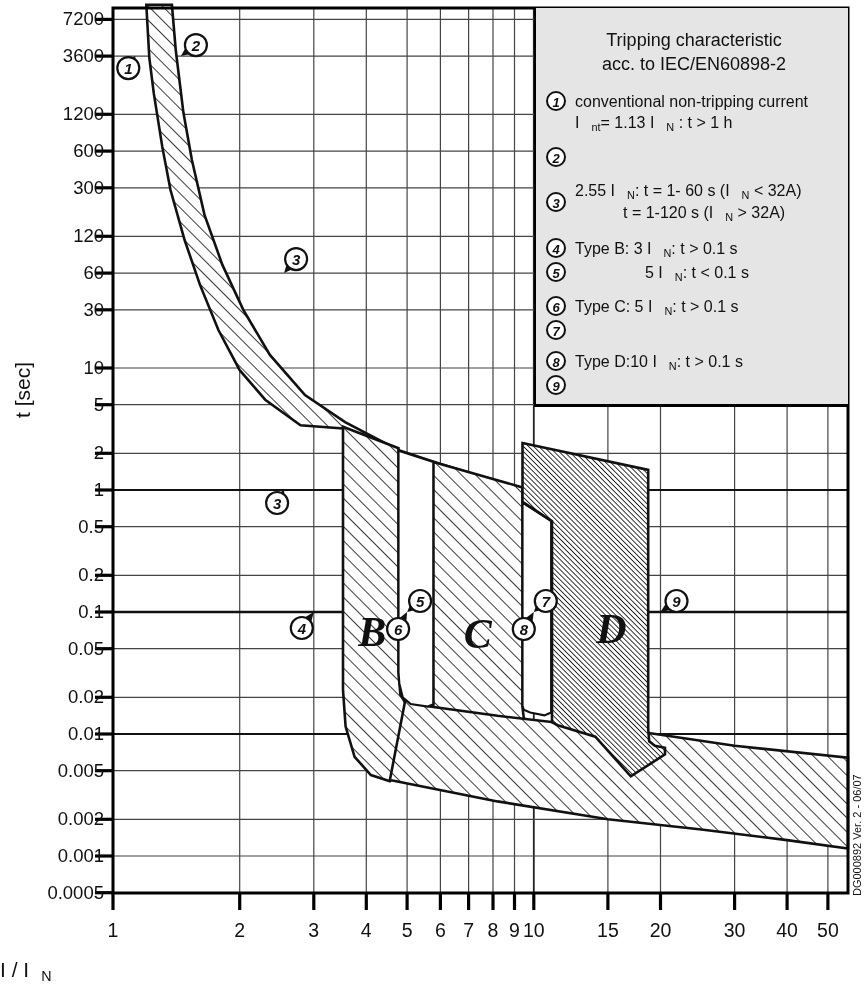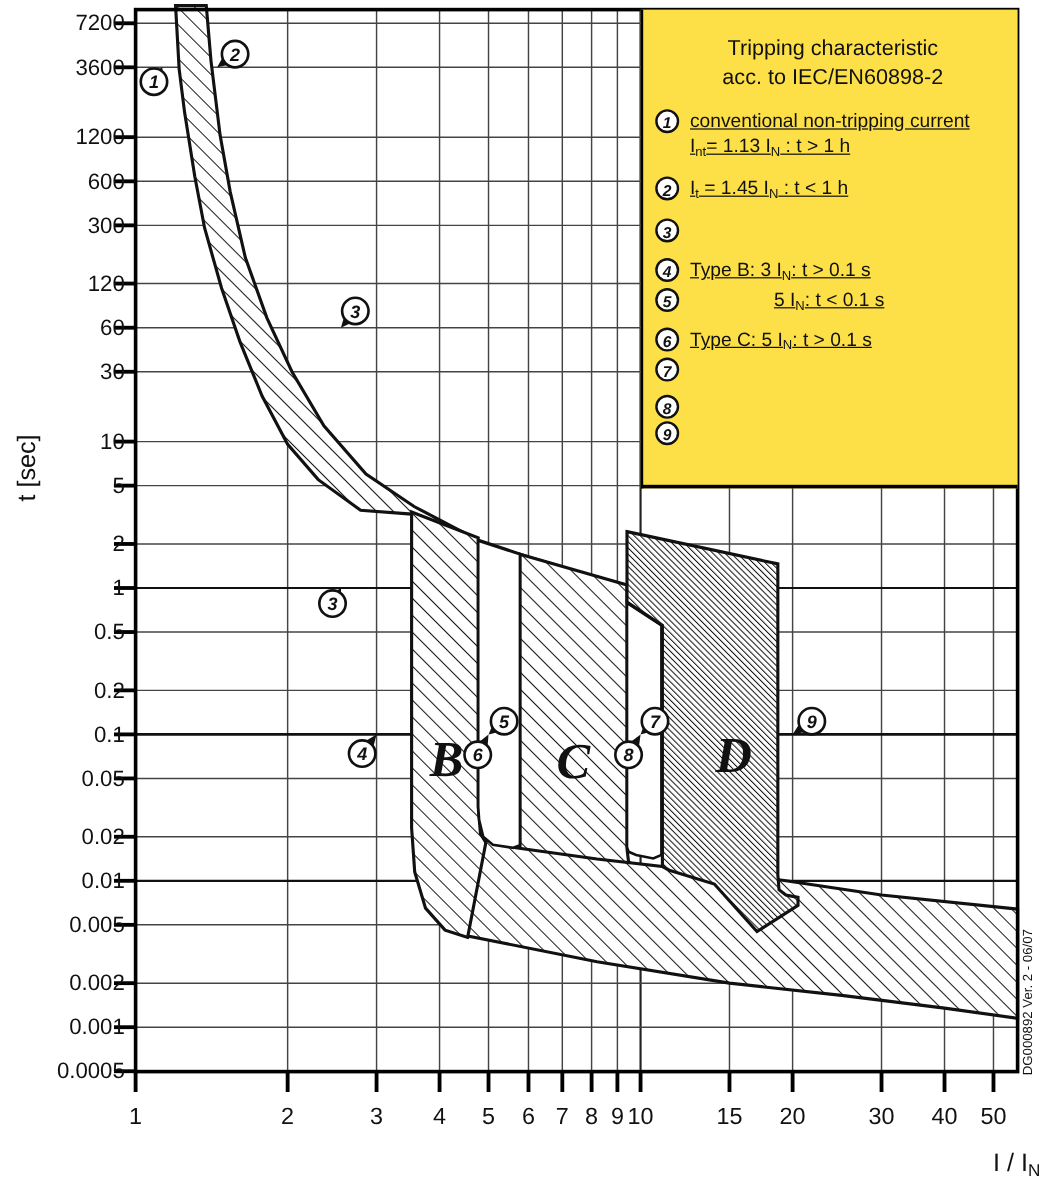--- a/index.html
+++ b/index.html
@@ -1,37 +1,37 @@
 <!DOCTYPE html>
 <html><head>
 <meta charset="utf-8">
 <style>
   html,body{margin:0;padding:0;background:#fff;}
   #stage{position:relative;width:867px;height:1000px;background:#fff;overflow:hidden;
          font-family:"Liberation Sans",sans-serif;color:#111;}
   #chart-svg{position:absolute;left:0;top:0;}
-  sub{font-size:68%;vertical-align:-0.28em;letter-spacing:0;}
+  sub{font-size:68%;vertical-align:-0.28em;letter-spacing:0;margin-left:12px;}
   .axis-label-y{position:absolute;left:-22px;top:378px;transform:rotate(-90deg);
      font-size:21px;color:#111;width:90px;text-align:center;}
-  .axis-label-x{position:absolute;left:0;top:958px;width:867px;text-align:right;font-size:21px;color:#111;}
+  .axis-label-x{position:absolute;left:0;top:958px;width:867px;text-align:left;font-size:21px;color:#111;}
   .footer-note{position:absolute;left:851px;top:896px;transform:rotate(-90deg);
      transform-origin:0 0;font-size:11px;white-space:nowrap;color:#111;width:150px;}
   
-  .legend{position:absolute;left:534px;top:8px;width:314px;height:399px;background:#fde047;
+  .legend{position:absolute;left:534px;top:8px;width:314px;height:399px;background:#e5e5e5;
      border-left:2px solid #000;border-bottom:3px solid #000;box-sizing:border-box;
      padding:20px 6px 0 10px;}
   .legend-title{text-align:center;font-size:18px;line-height:1.35;margin-bottom:14px;color:#111;}
   .legend-item{display:flex;gap:9px;margin-bottom:13px;align-items:flex-start;}
   .legend-item.center{align-items:center;}
   .legend-pair{margin-bottom:11px;}
   .legend-pair .legend-item{margin-bottom:2px;}
   .lg-circle{flex:0 0 auto;width:20px;height:20px;border:2px solid #111;border-radius:50%;
      font-style:italic;font-weight:bold;font-size:13px;line-height:19px;text-align:center;
      box-sizing:border-box;background:#fff;}
-  .lg-text{font-size:16px;line-height:1.32;color:#111;text-decoration:underline;}
+  .lg-text{font-size:16px;line-height:1.32;color:#111;}
   .lg-text .ind{display:block;}
 </style>
 </head>
 <body>
 
 <div id="stage">
   <div id="chart-svg"><svg width="867" height="1000" viewBox="0 0 867 1000" xmlns="http://www.w3.org/2000/svg">
         <defs>
     <pattern id="hatchLight" patternUnits="userSpaceOnUse" width="10" height="10" patternTransform="rotate(-45)">
       <rect width="10" height="10" fill="#ffffff"></rect>
@@ -240,25 +240,28 @@
         <div class="legend-item">
           <span class="lg-circle">1</span>
           <span class="lg-text">
             <span class="ind" style="padding-left:0px">conventional non-tripping current</span>
             <span class="ind" style="padding-left:0px">I<sub>nt</sub>= 1.13 I<sub>N</sub> : t &gt; 1 h</span>
           </span>
         </div>
         <div class="legend-item">
           <span class="lg-circle">2</span>
           <span class="lg-text">
-            <span class="ind" style="padding-left:0px">I<sub>t</sub> = 1.45 I<sub>N</sub> : t &lt; 1 h</span>
           </span>
         </div>
         <div class="legend-item center">
           <span class="lg-circle">3</span>
+          <span class="lg-text">
+            <span class="ind" style="padding-left:0px">2.55 I<sub>N</sub>: t = 1- 60 s (I<sub>N</sub> &lt; 32A)</span>
+            <span class="ind" style="padding-left:48px">t = 1-120 s (I<sub>N</sub> &gt; 32A)</span>
+          </span>
         </div>
         <div class="legend-pair">
           <div class="legend-item">
             <span class="lg-circle">4</span>
             <span class="lg-text">
               <span class="ind" style="padding-left:0px">Type B: 3 I<sub>N</sub>: t &gt; 0.1 s</span>
             </span>
           </div>
           <div class="legend-item">
             <span class="lg-circle">5</span>
@@ -274,20 +277,23 @@
               <span class="ind" style="padding-left:0px">Type C: 5 I<sub>N</sub>: t &gt; 0.1 s</span>
             </span>
           </div>
           <div class="legend-item">
             <span class="lg-circle">7</span>
           </div>
         </div>
         <div class="legend-pair">
           <div class="legend-item">
             <span class="lg-circle">8</span>
+            <span class="lg-text">
+              <span class="ind" style="padding-left:0px">Type D:10 I<sub>N</sub>: t &gt; 0.1 s</span>
+            </span>
           </div>
           <div class="legend-item">
             <span class="lg-circle">9</span>
           </div>
         </div>
       </div>
   </div>
 </div>
 
 </body></html>

